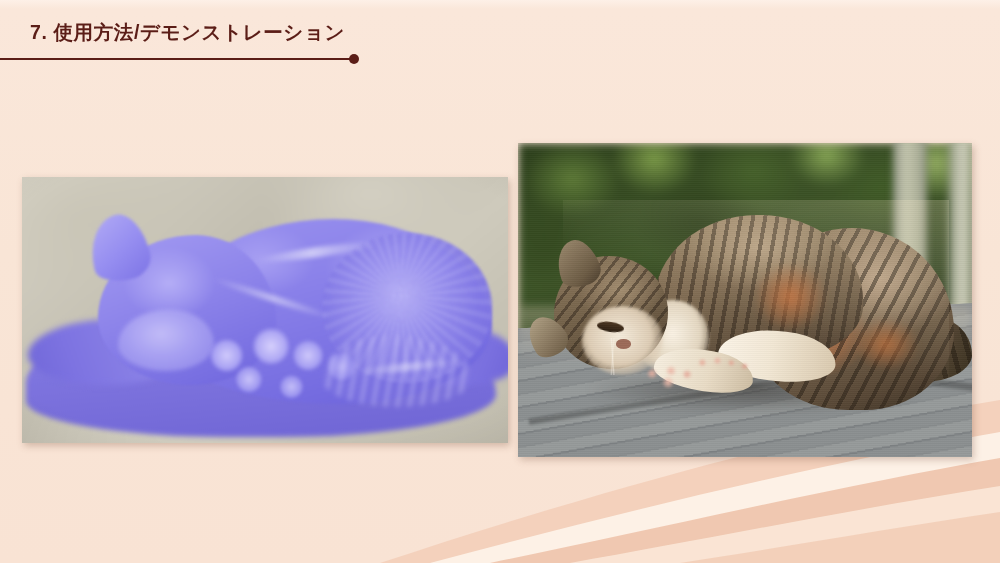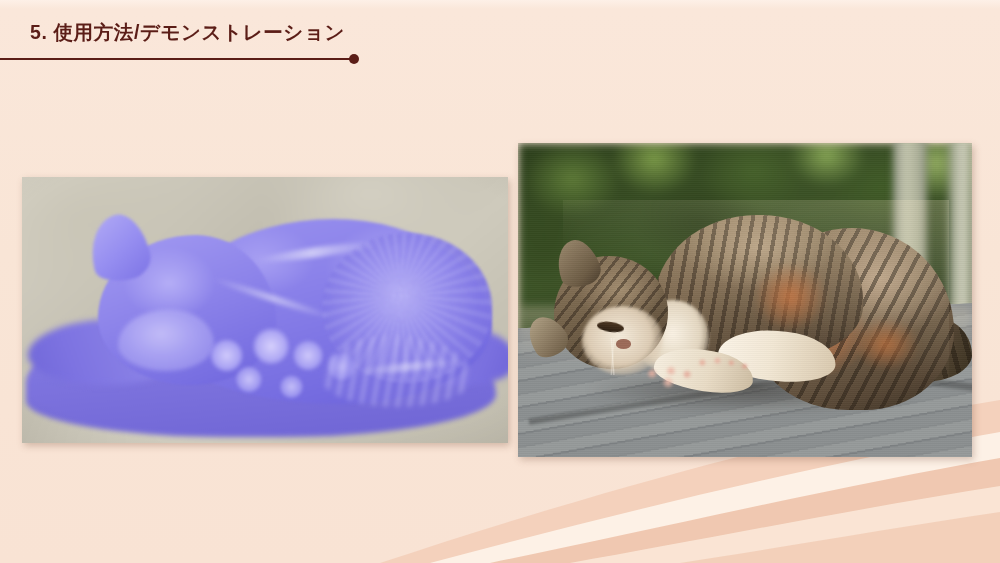--- a/index.html
+++ b/index.html
@@ -555,21 +555,21 @@
 
   <svg class="ribbons" viewBox="0 0 1000 563" preserveAspectRatio="none">
     <path d="M1000,400 C820,430 600,490 380,563 L1000,563 Z" fill="#f3d0bb" opacity="0.95"></path>
     <path d="M1000,432 C830,462 620,512 430,563 L1000,563 Z" fill="#fdf2e8" opacity="0.95"></path>
     <path d="M1000,458 C840,486 650,530 490,563 L1000,563 Z" fill="#eec3ab" opacity="0.9"></path>
     <path d="M1000,486 C860,508 700,540 570,563 L1000,563 Z" fill="#fae6d6" opacity="0.95"></path>
     <path d="M1000,512 C890,528 780,548 680,563 L1000,563 Z" fill="#f0c9b2" opacity="0.75"></path>
   </svg>
 
   <div class="header">
-    <div class="slide-title">5. 使用方法/デモンストレーション</div>
+    <div class="slide-title">7. 使用方法/デモンストレーション</div>
     <div class="title-rule"></div>
     <div class="title-rule-dot"></div>
   </div>
 
 
   <div class="photo-frame photo-left">
     <div class="photo-inner">
       <div class="wax-bg"></div>
       <div class="wax-cat">
         <div class="wax-part wax-base"></div>

